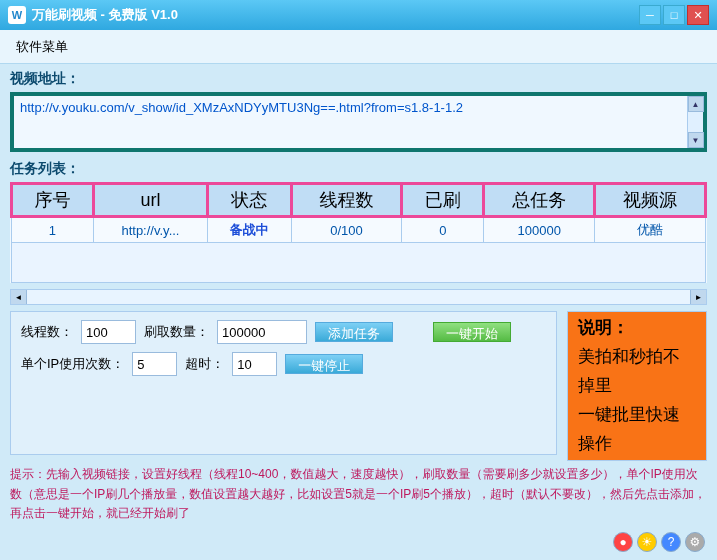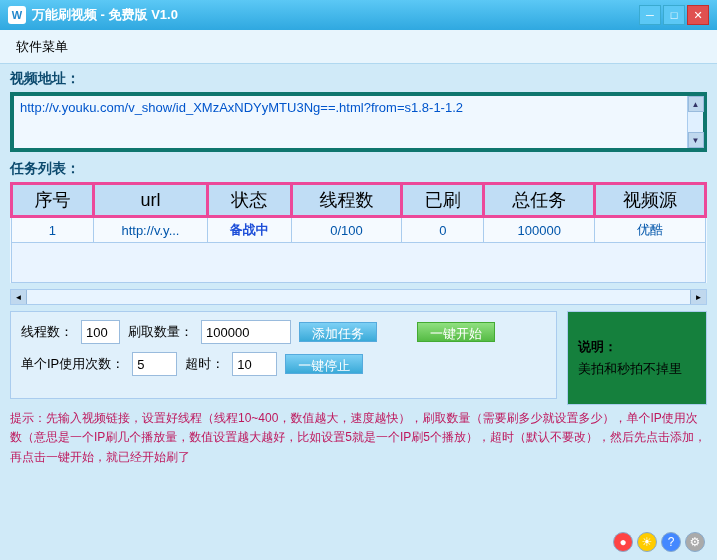--- a/index.html
+++ b/index.html
@@ -224,21 +224,21 @@
     }
     .ctrl-input {
       border: 1px solid #99bbdd;
       background: #fff;
       height: 24px;
       padding: 2px 4px;
       font-size: 13px;
       outline: none;
       font-family: 'SimSun', '宋体', sans-serif;
     }
-    .ctrl-input-sm { width: 39px; }
+    .ctrl-input-sm { width: 55px; }
     .ctrl-input-md { width: 90px; }
     .ctrl-input-xs { width: 45px; }
 
     .ctrl-btn {
       height: 20px;
       padding: 2px 12px;
       border: 1px solid #55aadd;
       cursor: pointer;
       font-size: 13px;
       font-family: 'SimSun', '宋体', sans-serif;
@@ -255,24 +255,24 @@
       margin-left: 32px;
     }
     .btn-red {
       background: linear-gradient(to bottom, #f08080, #dd4444);
       color: #fff;
       border-color: #cc3333;
     }
 
     
     .right-panel {
-      background: #15803d;
+      background: #f97316;
       border: 1px solid #aaccee;
-      padding: 24px 10px;
-      font-size: 13px;
+      padding: 2px 10px;
+      font-size: 17px;
       line-height: 1.7;
       color: #000;
     }
 
     .controls-and-note {
       display: flex;
       gap: 10px;
     }
     .controls-left {
       flex: 1;
@@ -402,20 +402,21 @@
         <span class="ctrl-label">单个IP使用次数：</span>
         <input class="ctrl-input ctrl-input-xs" type="text" value="5" style="">
         <span class="ctrl-label">超时：</span>
         <input class="ctrl-input ctrl-input-xs" type="text" value="10" style="">
         <button class="ctrl-btn btn-blue">一键停止</button>
       </div>
     </div>
     <div class="right-panel controls-right">
       <div style="font-weight:bold;">说明：</div>
       <div>美拍和秒拍不掉里</div>
+      <div>一键批里快速操作</div>
     </div>
   </div>
 
   <div class="tip-section">提示：先输入视频链接，设置好线程（线程10~400，数值越大，速度越快），刷取数量（需要刷多少就设置多少），单个IP使用次数（意思是一个IP刷几个播放量，数值设置越大越好，比如设置5就是一个IP刷5个播放），超时（默认不要改），然后先点击添加，再点击一键开始，就已经开始刷了</div>
 
 </div>
 
 <div class="bottom-toolbar">
   <div class="tb-icon tb-icon-red">●</div>
   <div class="tb-icon tb-icon-yellow">☀</div>

